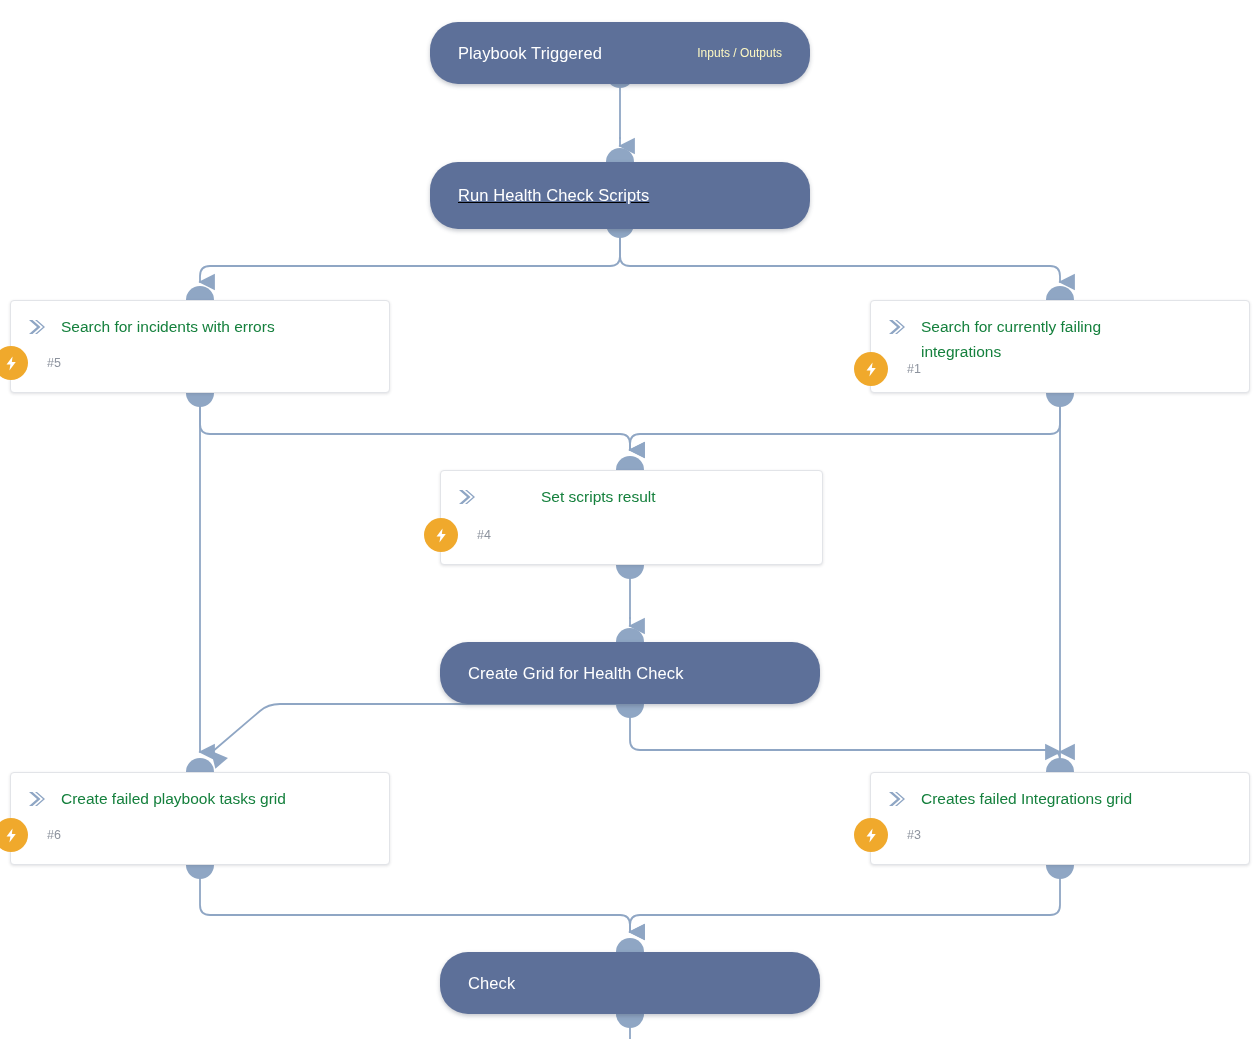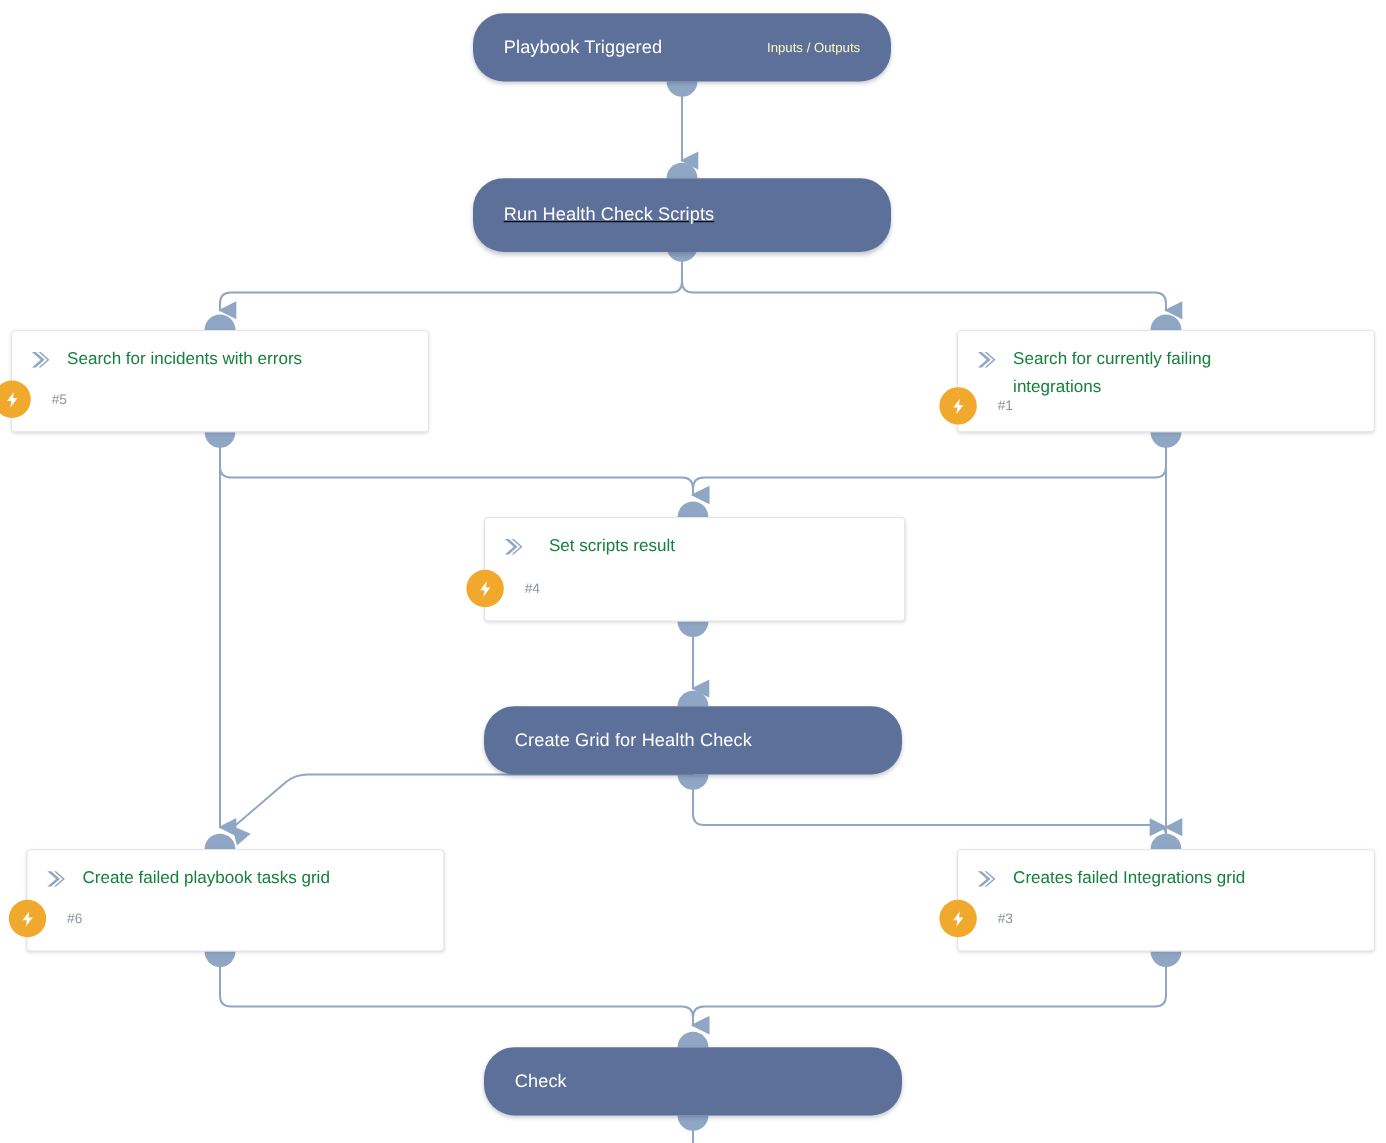--- a/index.html
+++ b/index.html
@@ -180,21 +180,21 @@
   <div class="port port-out" style="left:616px; top:704px;"></div>
 
   <div class="port port-in" style="left:186px; top:758px;"></div>
   <div class="port port-out" style="left:186px; top:865px;"></div>
   <div class="port port-in" style="left:1046px; top:758px;"></div>
   <div class="port port-out" style="left:1046px; top:865px;"></div>
 
   <div class="port port-in" style="left:616px; top:938px;"></div>
   <div class="port port-out" style="left:616px; top:1014px;"></div>
 
-  <div class="node pill" style="left:430px; top:12px; width:380px; height:62px;">
+  <div class="node pill" style="left:430px; top:22px; width:380px; height:62px;">
     <span class="pill-title">Playbook Triggered</span>
     <span class="pill-sub">Inputs / Outputs</span>
   </div>
 
   <div class="node pill" style="left:430px; top:162px; width:380px; height:67px;text-decoration:underline;">
     <span class="pill-title">Run Health Check Scripts</span>
   </div>
 
   <div class="node card" style="left:10px; top:300px; width:380px; height:93px;">
     <div class="card-inner">
@@ -235,21 +235,21 @@
             <path d="M13.5,2 L5,13.5 L10.5,13.5 L9,22 L18,10 L12.5,10 Z" fill="#ffffff"></path>
           </svg>
         </span>
         <span class="card-id">#1</span>
       </div>
     </div>
   </div>
 
   <div class="node card" style="left:440px; top:470px; width:383px; height:95px;">
     <div class="card-inner">
-      <div class="card-head" style="padding-left:14px;">
+      <div class="card-head" style="padding-left:14px;gap:42px;">
         <span class="chev" style="margin-right:22px;">
           <svg viewBox="0 0 22 22" width="22" height="22">
             <path d="M4,4 L12,11 L4,18 L7.5,18 L15.5,11 L7.5,4 Z" fill="#8fa6c4"></path>
             <path d="M10,4 L18,11 L10,18 L12,18 L20,11 L12,4 Z" fill="#8fa6c4"></path>
           </svg>
         </span>
         <span class="card-title">Set scripts result</span>
       </div>
       <div class="card-foot">
         <span class="bolt">
@@ -259,21 +259,21 @@
         </span>
         <span class="card-id">#4</span>
       </div>
     </div>
   </div>
 
   <div class="node pill" style="left:440px; top:642px; width:380px; height:62px;">
     <span class="pill-title">Create Grid for Health Check</span>
   </div>
 
-  <div class="node card" style="left:24px; top:772px; width:380px; height:93px;">
+  <div class="node card" style="left:10px; top:772px; width:380px; height:93px;">
     <div class="card-inner">
       <div class="card-head">
         <span class="chev">
           <svg viewBox="0 0 22 22" width="22" height="22">
             <path d="M4,4 L12,11 L4,18 L7.5,18 L15.5,11 L7.5,4 Z" fill="#8fa6c4"></path>
             <path d="M10,4 L18,11 L10,18 L12,18 L20,11 L12,4 Z" fill="#8fa6c4"></path>
           </svg>
         </span>
         <span class="card-title">Create failed playbook tasks grid</span>
       </div>

